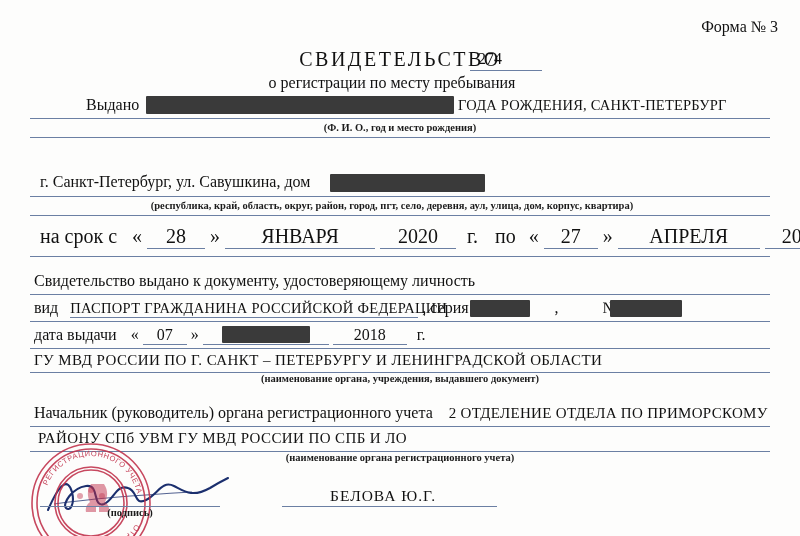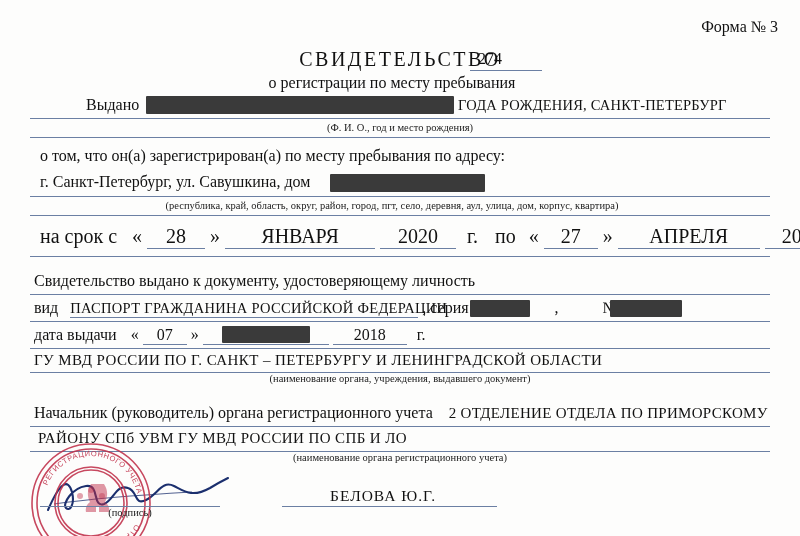--- a/index.html
+++ b/index.html
@@ -31,20 +31,21 @@
   .rule {
     position: absolute;
     height: 0;
     border-bottom: 1px solid #6b7fa3;
   }
   .caption {
     font-size: 10.5px;
     color: #1b1b1b;
     text-align: center;
     font-family: "Liberation Serif", serif;
+    font-weight: bold;
   }
 
   
   #form-no {
     top: 18px; right: 22px;
     font-size: 16px;
     text-align: center;
   }
   #title {
     top: 48px; left: 0; width: 800px;
@@ -145,21 +146,20 @@
 
   <div class="abs" id="subtitle">о регистрации по месту пребывания</div>
 
   <div class="abs" id="issued-label">Выдано</div>
   <div class="abs redacted" id="issued-redact"></div>
   <div class="abs nowrap" id="issued-text">ГОДА РОЖДЕНИЯ, САНКТ-ПЕТЕРБУРГ</div>
   <div class="rule" id="issued-rule"></div>
   <div class="rule" id="issued-rule2"></div>
   <div class="abs caption" id="fio-caption">(Ф. И. О., год и место рождения)</div>
 
-  <div class="abs" id="about-line">о том, что он(а) зарегистрирован(а) по месту пребывания по адресу:</div>
   <div class="abs" id="addr-line">г. Санкт-Петербург, ул. Савушкина, дом</div>
   <div class="abs redacted" id="addr-redact"></div>
   <div class="rule" id="addr-rule"></div>
   <div class="rule" id="addr-rule2"></div>
   <div class="abs caption" id="addr-caption">(республика, край, область, округ, район, город, пгт, село, деревня, аул, улица, дом, корпус, квартира)</div>
 
   <div class="abs nowrap" id="term-row">
     <span>на срок с</span>
     <span style="margin-left:10px">«</span>
     <span class="ul" style="width:58px">28</span>

